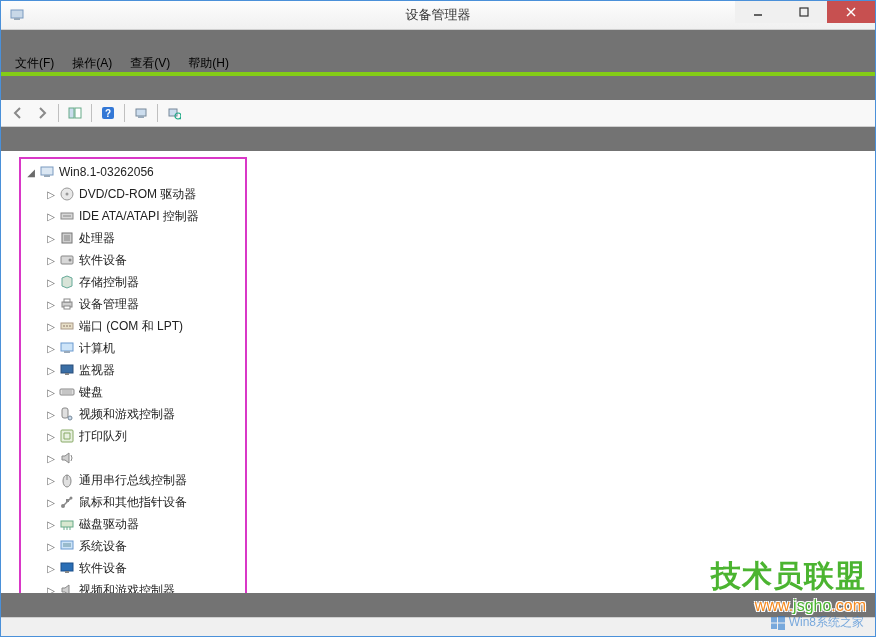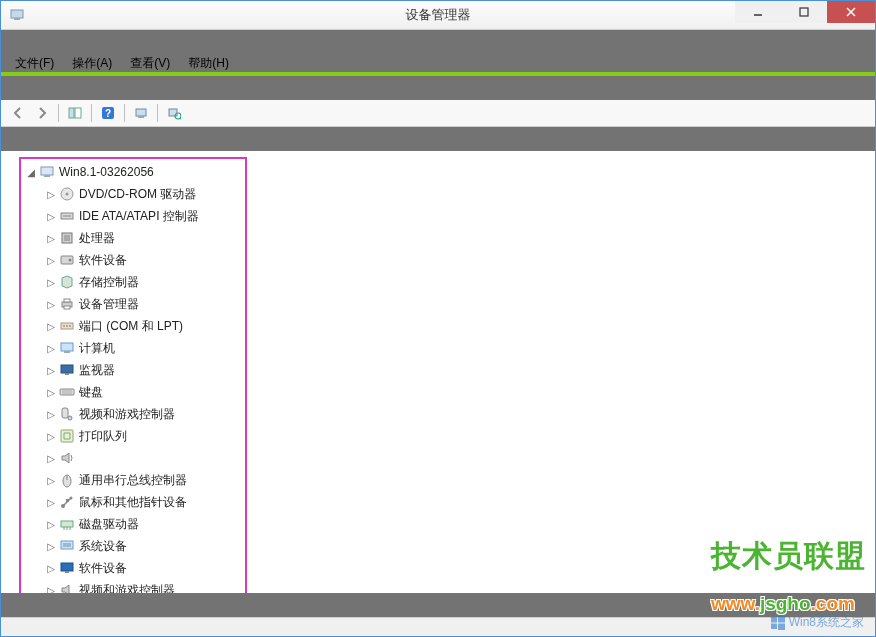--- a/index.html
+++ b/index.html
@@ -113,32 +113,31 @@
   display: inline-flex; align-items: center; justify-content: center;
 }
 .statusbar {
   height: 20px;
   border-top: 1px solid #d0d0d0;
   background: #f0f0f0;
 }
 .watermark1 {
   position: absolute;
   right: 10px; bottom: 22px;
-  display: flex; flex-direction: column; align-items: flex-start;
+  display: flex; flex-direction: column; align-items: flex-end;
   pointer-events: none;
-  gap: 16px;
 }
 .watermark1 .wm-title {
   font-size: 30px; font-weight: bold;
   color: #4bb430;
   text-shadow: -1px -1px 0 #fff, 1px -1px 0 #fff, -1px 1px 0 #fff, 1px 1px 0 #fff;
   letter-spacing: 1px;
 }
 .watermark1 .wm-url {
-  font-size: 19px; font-weight: bold;
+  font-size: 16px; font-weight: normal;
   color: #f68a1f;
   text-shadow: -1px -1px 0 #fff, 1px -1px 0 #fff, -1px 1px 0 #fff, 1px 1px 0 #fff;
 }
 .watermark1 .wm-url .g { color: #4bb430; }
 .watermark2 {
   position: absolute;
   right: 12px; bottom: 6px;
   font-size: 12px;
   color: #2a7ad0;
   opacity: 0.6;

